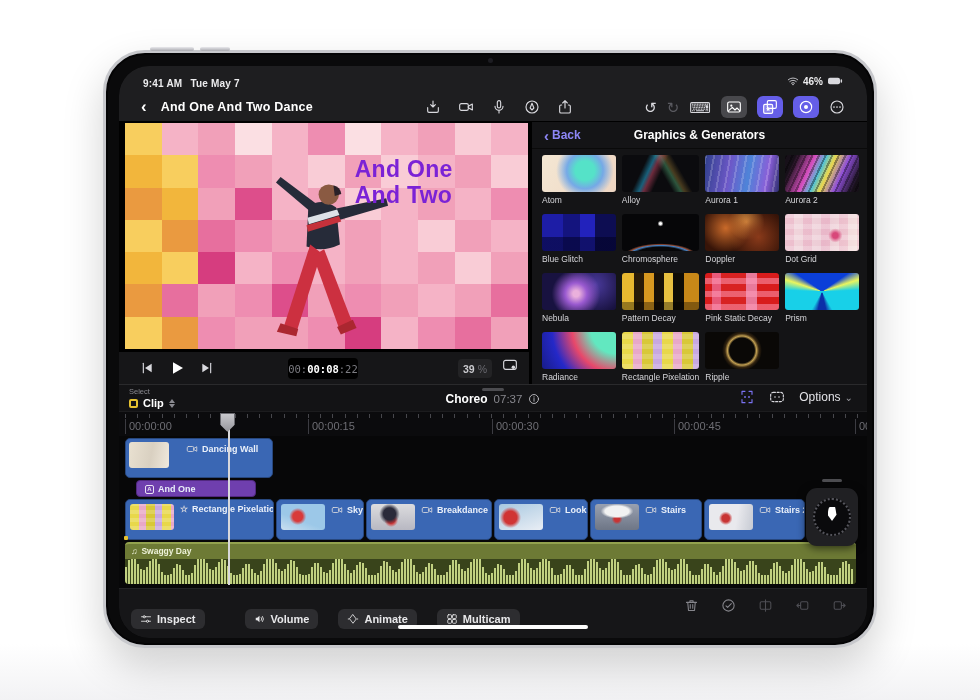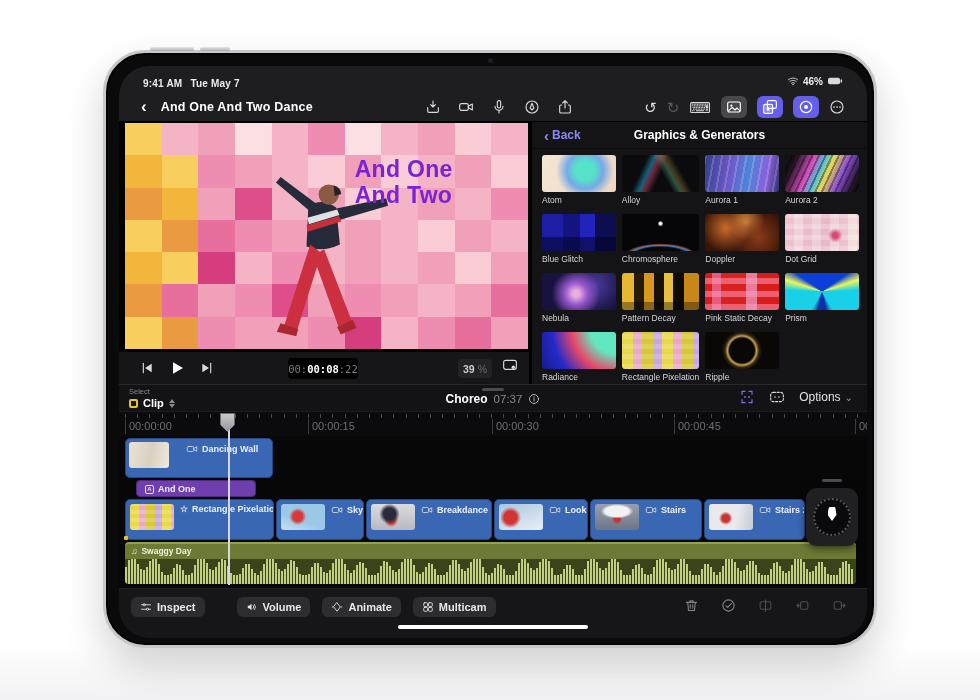--- a/index.html
+++ b/index.html
@@ -133,21 +133,21 @@
   .marker-dot { position:absolute; left:5px; top:100px; width:4px; height:4px; background:#e6c230; border-radius:1px; }
   .playhead-line { position:absolute; left:109px; top:-7px; width:1.5px; height:156px; background:#d8d8dc; }
   .playhead-handle { position:absolute; left:101px; top:-23px; width:15px; height:19px; background:linear-gradient(180deg,#c9c9cd,#97979d); border:1px solid #6a6a70; clip-path:polygon(0 0,100% 0,100% 60%,50% 100%,0 60%); }
   .jog { position:absolute; right:9px; top:52px; width:52px; height:58px; background:#202023; border-radius:11px; box-shadow:0 2px 8px rgba(0,0,0,.6); }
   .jog-grab { position:absolute; left:50%; top:-9px; width:20px; height:3px; margin-left:-10px; border-radius:2px; background:#4c4c50; }
   .jog-dial { position:absolute; left:7px; top:10px; width:38px; height:38px; border-radius:50%; background:#0a0a0c; border:2px dotted #55555c; }
   .jog-pointer { position:absolute; left:50%; top:7px; width:9px; height:14px; margin-left:-4.5px; background:#fff; border-radius:4px 4px 7px 7px; clip-path:polygon(15% 0,85% 0,100% 55%,50% 100%,0 55%); }
 
   
   .bottombar { position:absolute; left:0; top:522px; width:748px; height:50px; background:#161618; border-top:1px solid #232326; }
-  .bb-left { position:absolute; left:12px; top:8px; display:flex; gap:12px; }
+  .bb-left { position:absolute; left:12px; top:20px; display:flex; gap:20px; }
   .bb-btn { display:flex; align-items:center; gap:5px; background:#2d2d30; border-radius:6px; padding:4px 9px; color:#e8e8ea; font-size:11px; font-weight:600; }
   .bb-btn .icon { color:#e8e8ea; } .bb-btn .icon svg { width:12px; height:12px; }
   .bb-btn.first { margin-right:20px; }
   .bb-right { position:absolute; right:20px; top:9px; display:flex; gap:22px; }
   .bb-right .icon { color:#85858b; } .bb-right .icon svg { width:15px; height:15px; }
   .bb-right .icon.faint { color:#4e4e54; }
   .home-indicator { position:absolute; left:50%; bottom:9px; width:190px; height:4px; margin-left:-95px; border-radius:2px; background:#fdfdfd; }
 </style>
 </head>
 <body>

